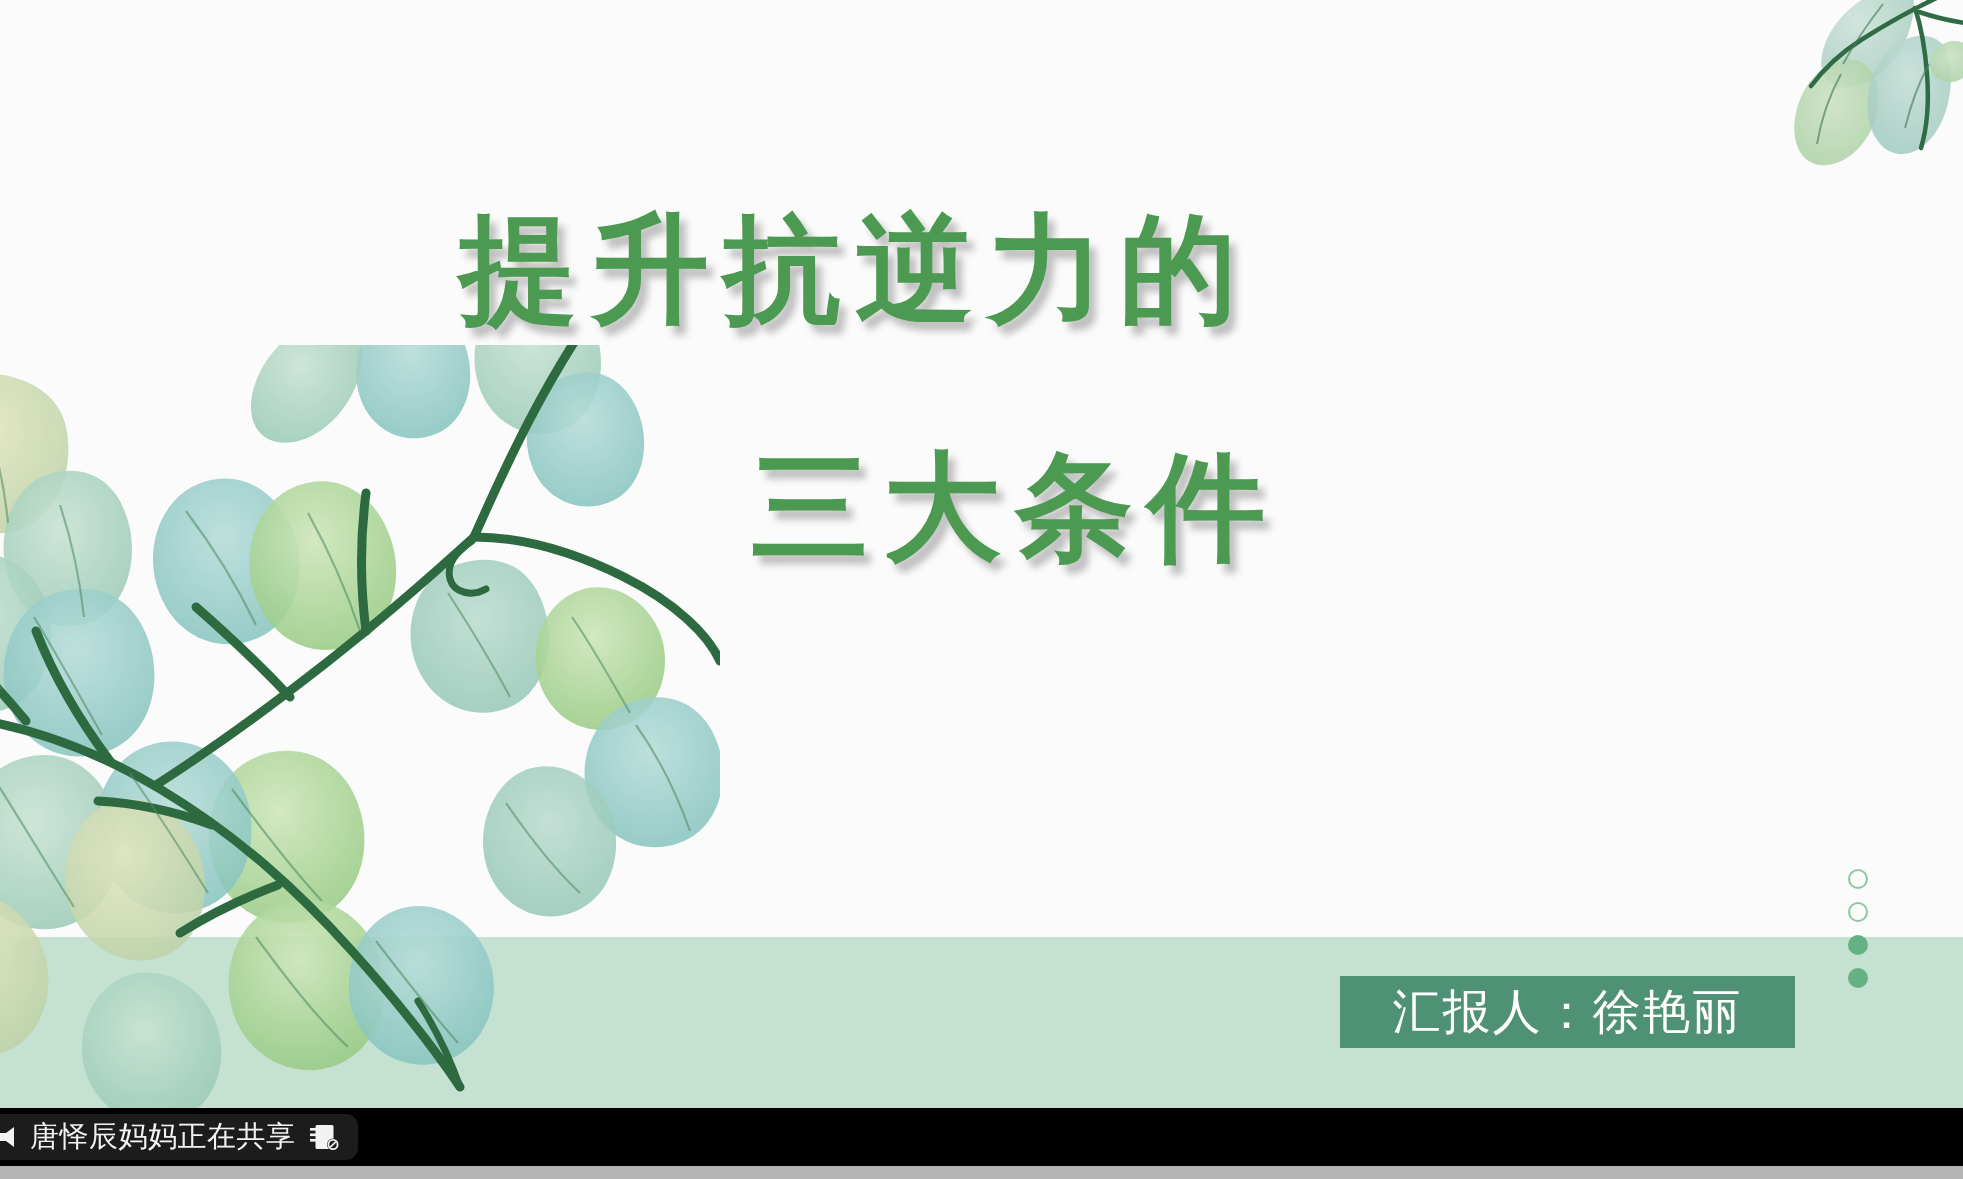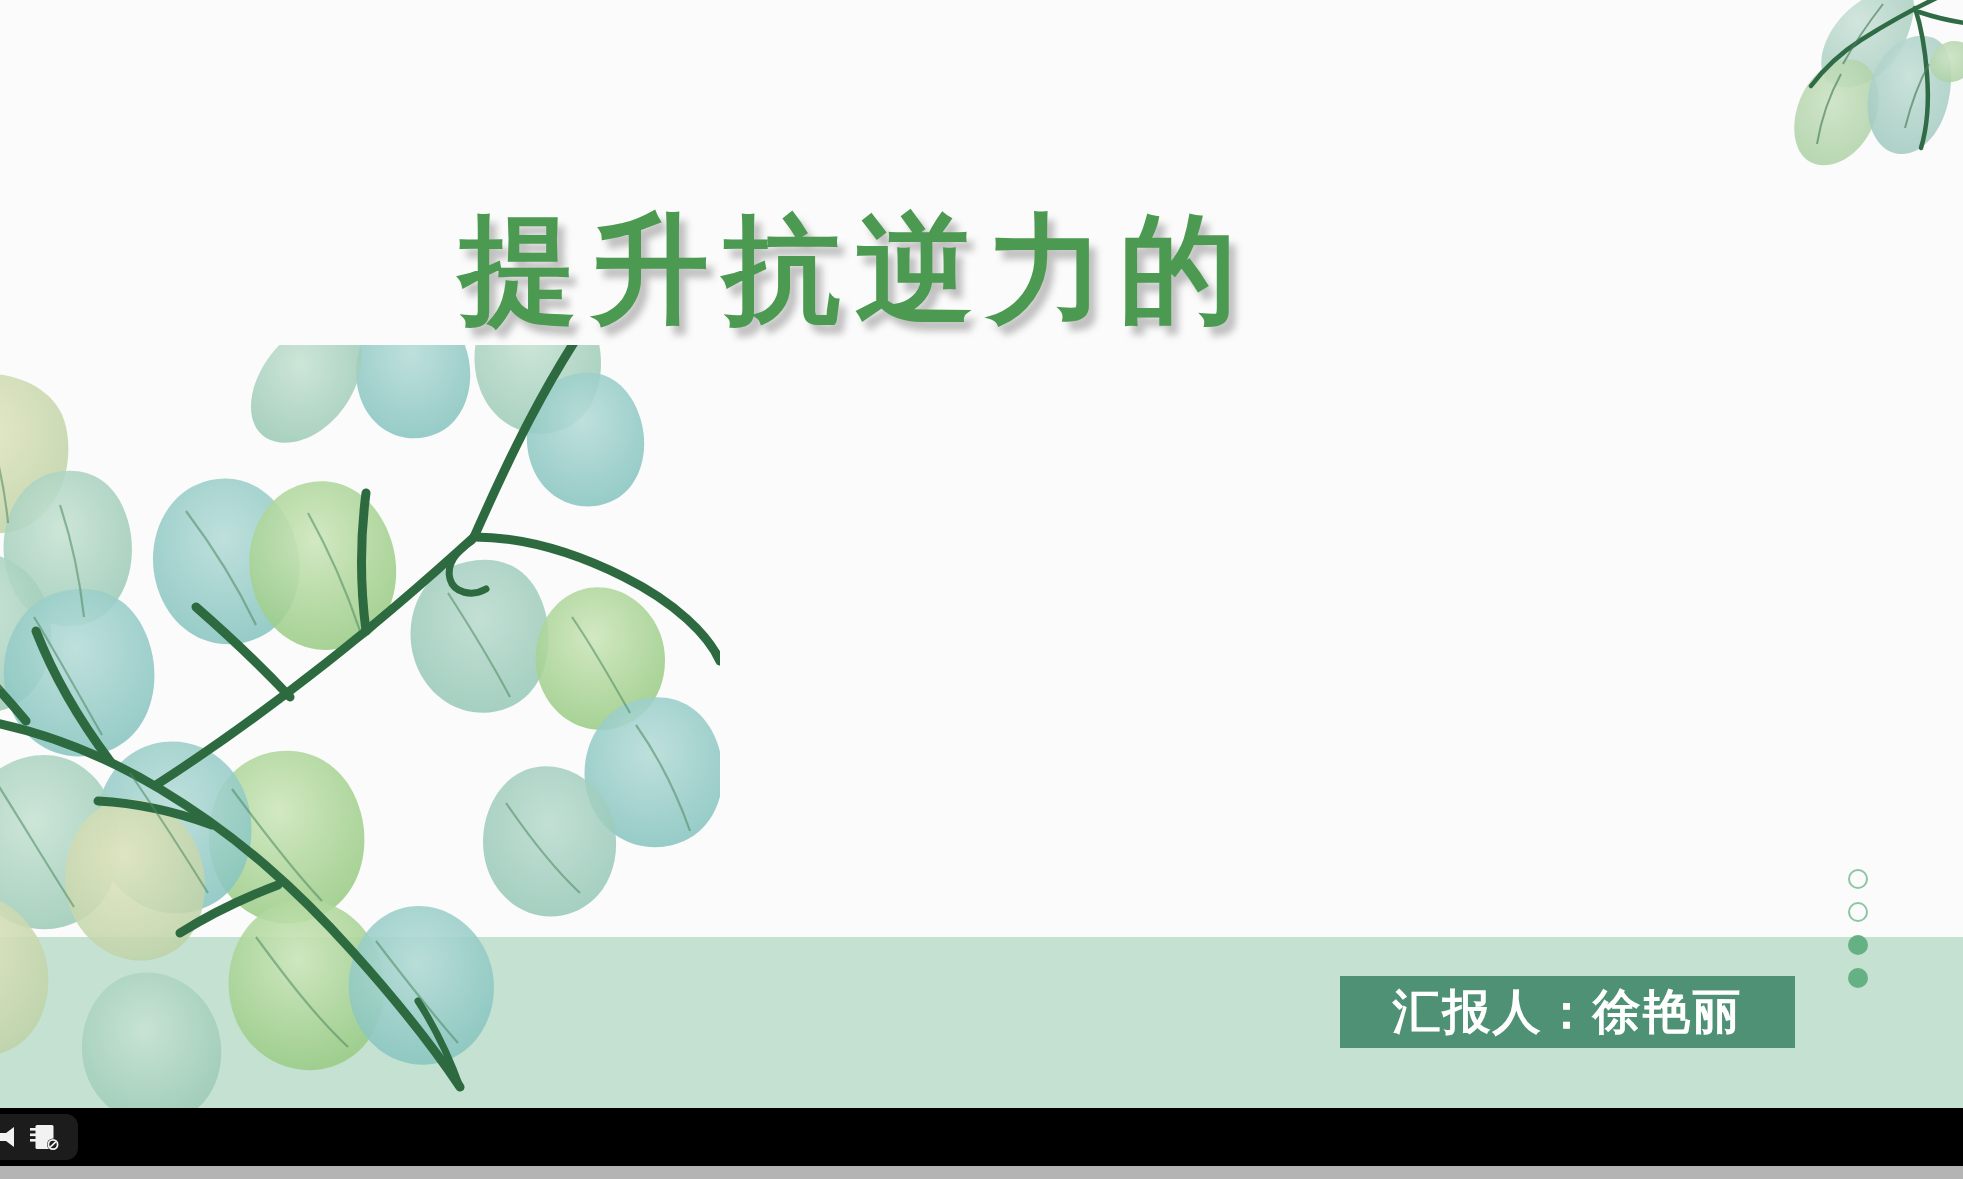--- a/index.html
+++ b/index.html
@@ -73,21 +73,21 @@
     width: 455px;
     height: 72px;
     background: #4f9175;
     display: flex;
     align-items: center;
     justify-content: center;
   }
   .presenter-text {
     color: #ffffff;
     font-size: 48px;
-    font-weight: 700;
+    font-weight: 400;
     letter-spacing: 2px;
     white-space: nowrap;
     font-family: "DejaVu Sans", "Liberation Sans", sans-serif;
   }
 
   
   .dot-col {
     position: absolute;
     left: 1848px;
     top: 869px;
@@ -305,40 +305,42 @@
         <path d="M170 428 C196 466 222 506 248 548"></path>
         <path d="M38 440 C62 478 86 518 114 562"></path>
         <path d="M296 592 C324 630 354 670 388 702"></path>
         <path d="M416 596 C442 630 470 666 498 698"></path>
         <path d="M546 458 C568 490 592 522 620 548"></path>
       </g>
     </svg>
 
     <div class="title-block">
       <div class="title-line line1">提升抗逆力的</div>
+      <div class="title-line line2">三大条件</div>
     </div>
 
     <div class="dot-col">
       <div class="dot hollow"></div>
       <div class="dot hollow"></div>
       <div class="dot solid"></div>
       <div class="dot solid"></div>
     </div>
 
     <div class="presenter-bar">
       <span class="presenter-text">汇报人：徐艳丽</span>
     </div>
 
   </div>
 
   <div id="bottom-bar">
     <div class="share-pill">
       <svg class="pill-left-icon" viewBox="0 0 16 26" xmlns="http://www.w3.org/2000/svg">
         <path d="M14 3 L6 9 L0 9 L0 17 L6 17 L14 23 Z" fill="#f2f2f2"></path>
       </svg>
+      <span class="share-label">唐怿辰妈妈正在共享</span>
       <svg class="share-icon" viewBox="0 0 30 30" xmlns="http://www.w3.org/2000/svg">
         <path d="M7 3 H22 A1.5 1.5 0 0 1 23.5 4.5 V25.5 A1.5 1.5 0 0 1 22 27 H7 A1.5 1.5 0 0 1 5.5 25.5 V4.5 A1.5 1.5 0 0 1 7 3 Z" fill="#f2f2f2"></path>
         <rect x="0" y="6" width="7" height="2.6" fill="#f2f2f2"></rect>
         <rect x="0" y="11.5" width="7" height="2.6" fill="#f2f2f2"></rect>
         <rect x="0" y="17" width="7" height="2.6" fill="#f2f2f2"></rect>
         <circle cx="23" cy="22.5" r="6" fill="#1c1c1c"></circle>
         <circle cx="23" cy="22.5" r="4.6" fill="none" stroke="#f2f2f2" stroke-width="1.8"></circle>
         <path d="M20.4 24.8 C22 23.6 24 21.6 25.4 20.1" stroke="#f2f2f2" stroke-width="1.6" fill="none" stroke-linecap="round"></path>
       </svg>
     </div>

